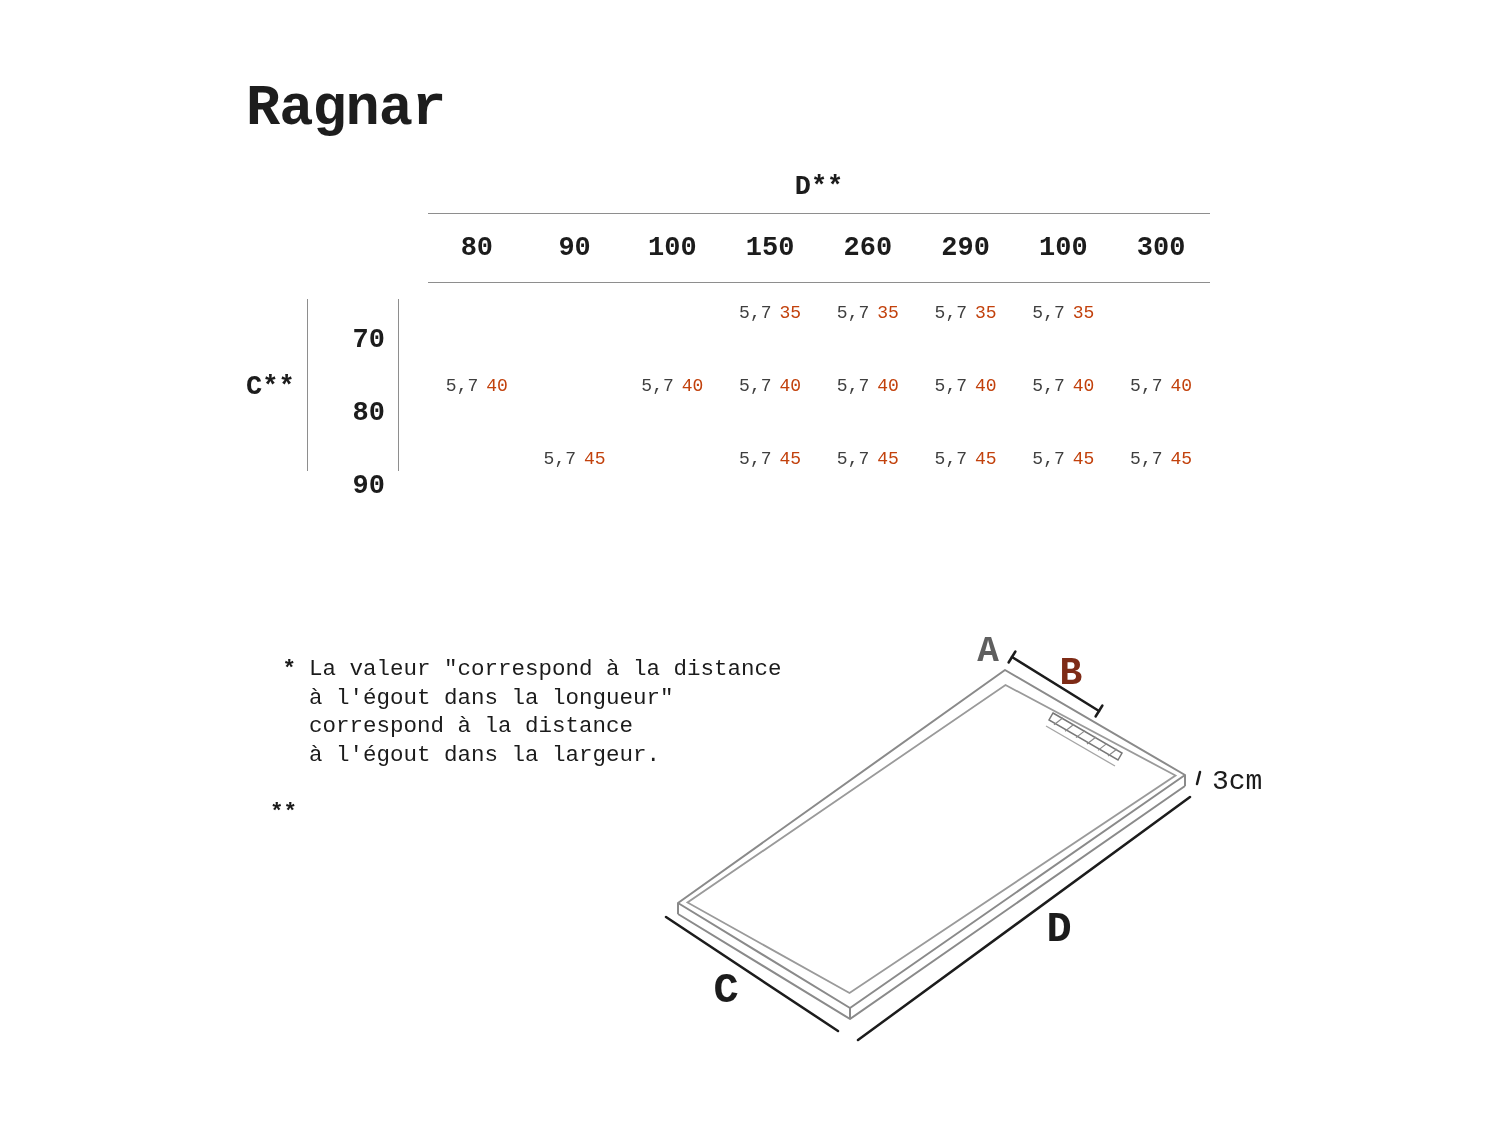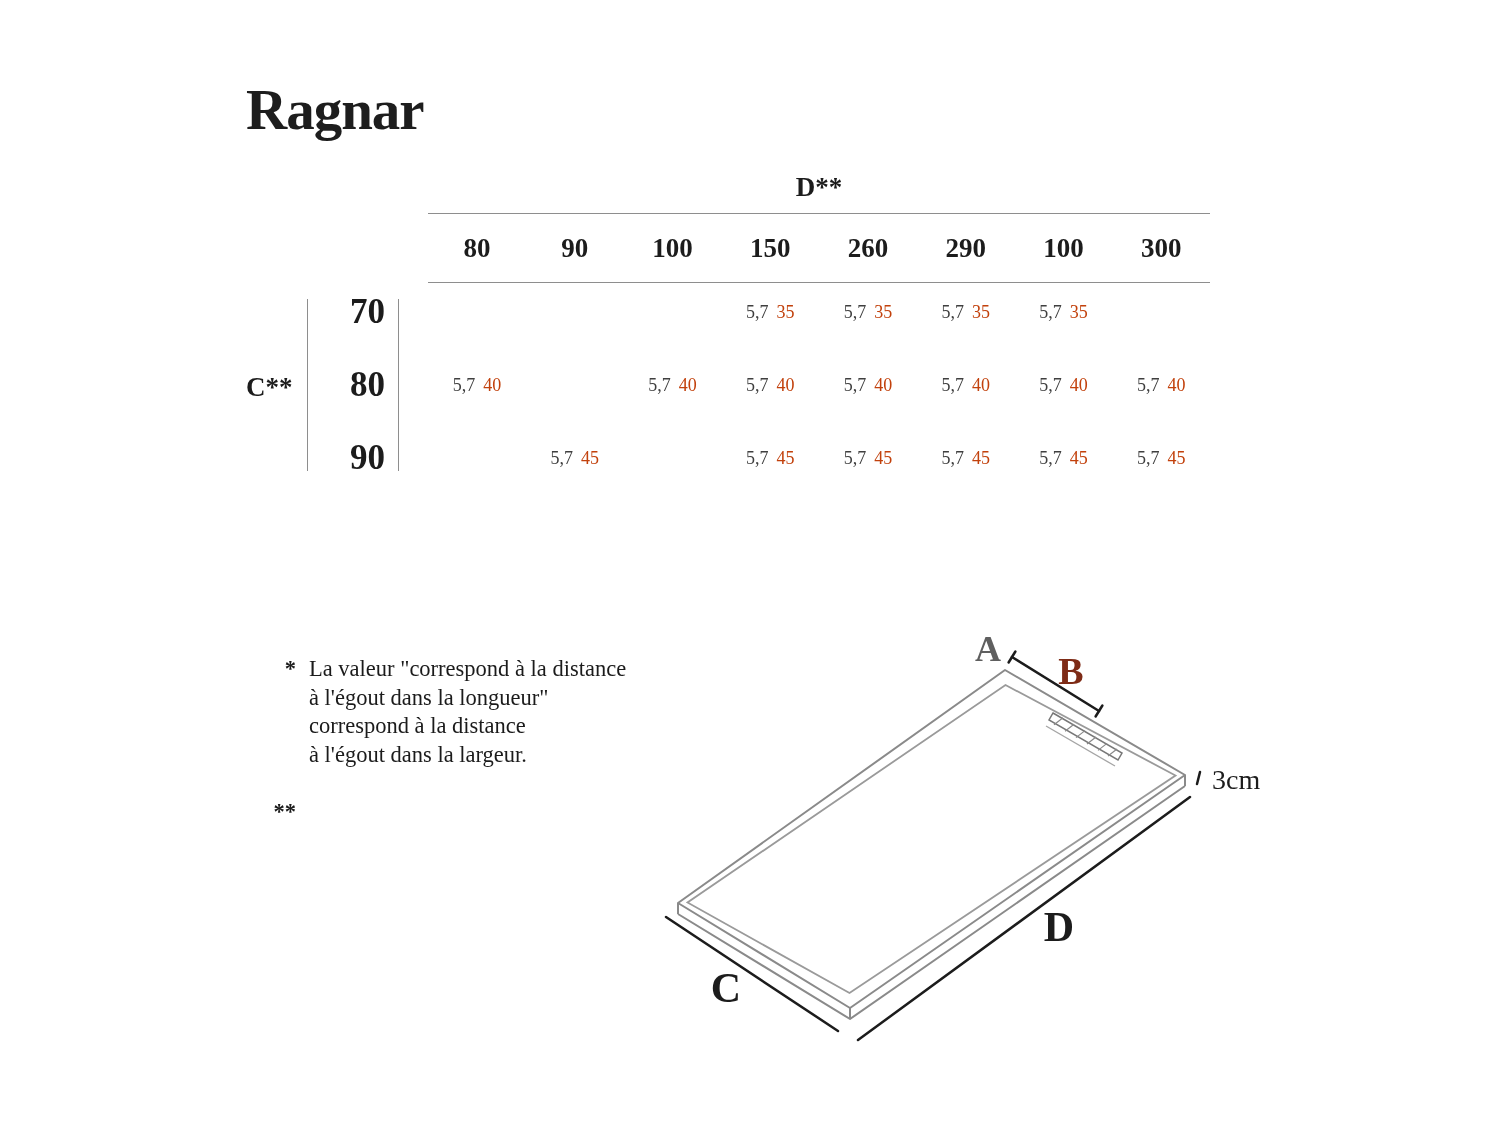--- a/index.html
+++ b/index.html
@@ -1,18 +1,18 @@
 <!DOCTYPE html>
 <html><head>
 <meta charset="utf-8">
 <style>
   html,body { margin:0; padding:0; background:#fff; }
   .canvas {
     position:relative; width:1360px; height:1125px; background:#ffffff;
-    font-family:Liberation Serif, serif; color:#1c1c1c; overflow:hidden;
+    font-family:Liberation Mono, monospace; color:#1c1c1c; overflow:hidden;
   }
   .abs { position:absolute; }
 
   
   .title { left:246px; top:80px; font-size:57px; font-weight:700; letter-spacing:-1px; line-height:1.05; color:#1d1d1d; }
 
   
   .dlabel { left:428px; top:172px; width:782px; text-align:center; font-size:27px; font-weight:700; }
   .colheader {
     left:428px; top:213px; width:782px; height:68px;
@@ -24,21 +24,21 @@
     left:428px; top:276px; width:782px;
     display:grid; grid-template-columns:repeat(8,1fr); grid-auto-rows:73px;
   }
   .cell { display:flex; align-items:center; justify-content:center; gap:8px; font-size:18px; }
   .v-depth { color:#3f3f3f; }
   .v-drain { color:#c2410c; }
   .rowlabels {
     left:307px; top:299px; width:90px; height:172px;
     border-left:1.5px solid #8e8e8e; border-right:1.5px solid #8e8e8e;
   }
-  .rowlabel { position:absolute; right:13px; font-size:35px; font-weight:700; line-height:28px; }
+  .rowlabel { position:absolute; right:13px; font-size:27px; font-weight:700; line-height:28px;margin-top:28px; }
   .clabel { left:246px; top:372px; font-size:27px; font-weight:700; }
 
   
   .note { position:absolute; left:270px; display:flex; font-size:22.5px; line-height:28.5px; color:#1b1b1b; }
   .note-marker { width:26px; text-align:right; margin-right:13px; font-weight:600; flex:none; }
   .note-text { white-space:pre-line; }
 
   
   .diagram { left:615px; top:595px; }
   .dim { stroke:#1c1c1c; stroke-width:2.5; fill:none; stroke-linecap:round; }

